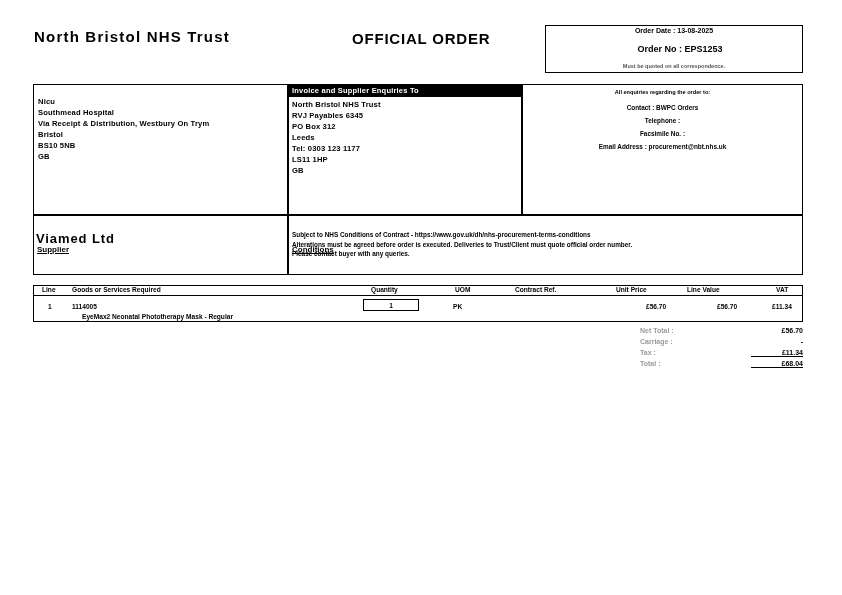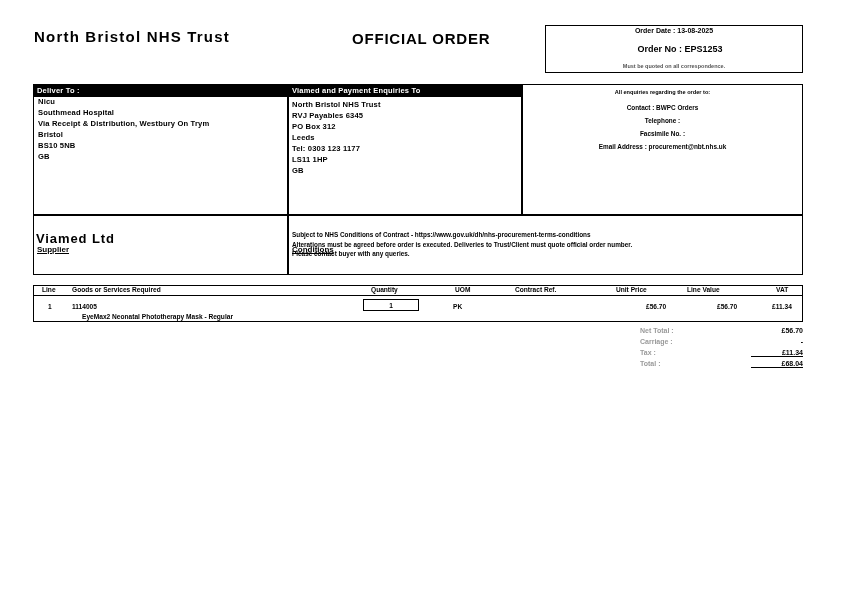--- a/index.html
+++ b/index.html
@@ -257,30 +257,29 @@
 
   <div class="org-title">North Bristol NHS Trust</div>
   <div class="doc-title">OFFICIAL ORDER</div>
 
   <div class="order-box"></div>
   <div class="order-date">Order Date : 13-08-2025</div>
   <div class="order-no">Order No : EPS1253</div>
   <div class="order-note">Must be quoted on all correspondence.</div>
 
   <div class="box box-deliver"></div>
-  <div class="band band-deliver">Deliver To :</div>
   <div class="addr addr-deliver" style="white-space: pre-line;">Nicu
 Southmead Hospital
 Via Receipt &amp; Distribution, Westbury On Trym
 Bristol
 BS10 5NB
 GB</div>
 
   <div class="box box-invoice"></div>
-  <div class="band band-invoice">Viamed and Payment Enquiries To</div>
+  <div class="band band-invoice">Invoice and Supplier Enquiries To</div>
   <div class="addr addr-invoice" style="white-space: pre-line;">North Bristol NHS Trust
 RVJ Payables 6345
 PO Box 312
 Leeds
 Tel: 0303 123 1177
 LS11 1HP
 GB</div>
 
   <div class="box box-enquiries"></div>
   <div class="enq-title">All enquiries regarding the order to:</div>

